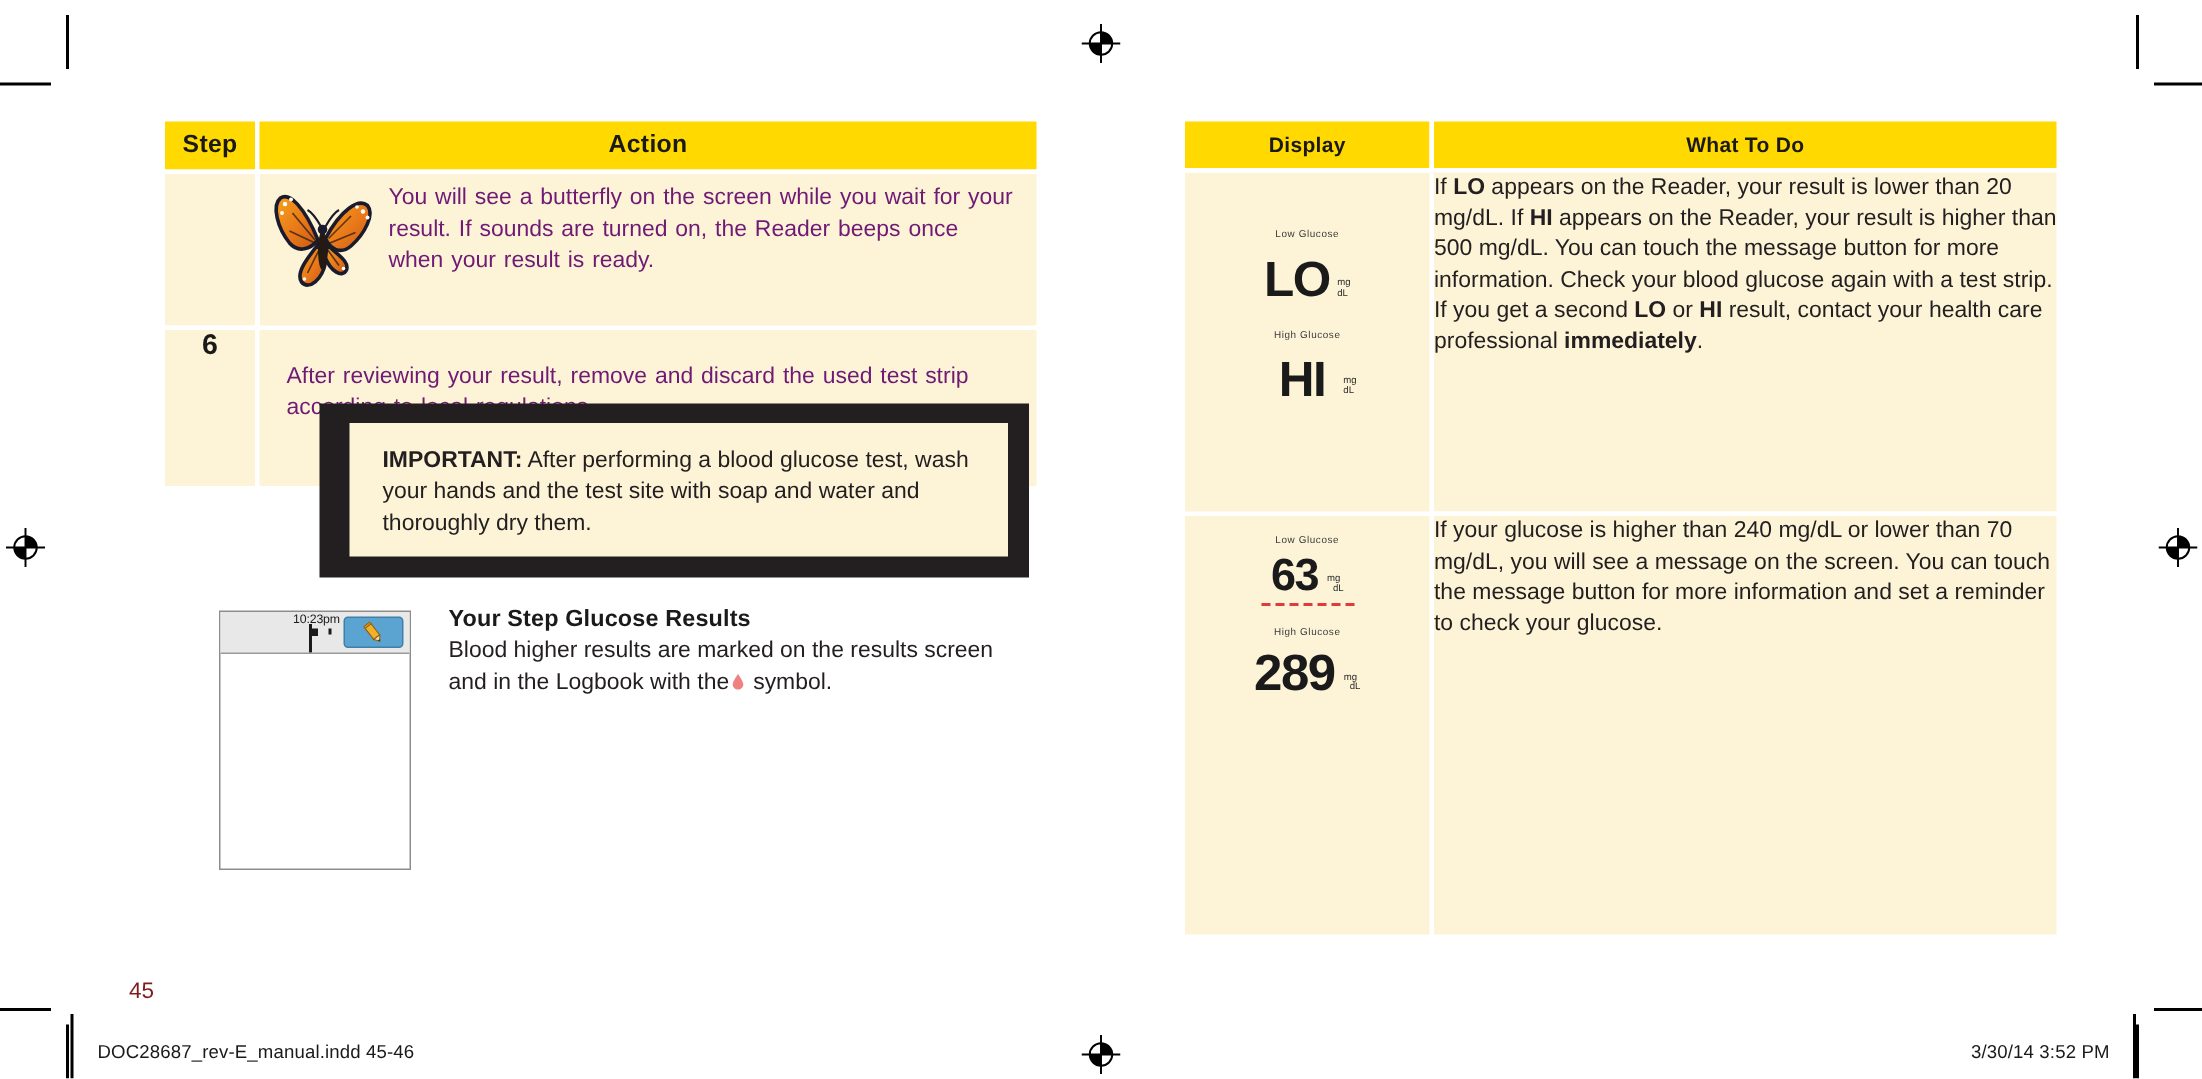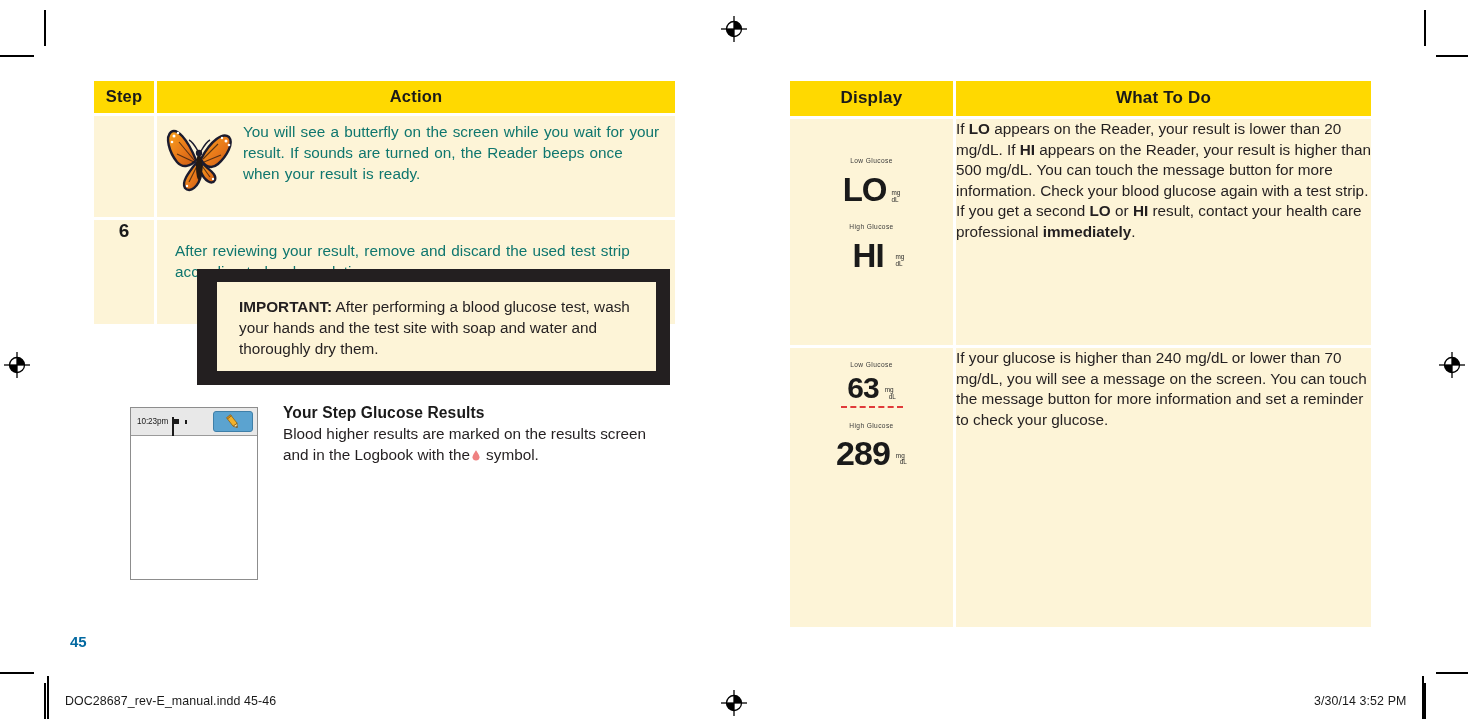--- a/index.html
+++ b/index.html
@@ -8,21 +8,21 @@
     font-family:"Liberation Sans", sans-serif;
     color:#231f20;overflow:hidden;position:relative;
   }
   
   .cropmark{position:absolute;background:#000;}
   .regmark{position:absolute;width:26px;height:26px;}
   .regmark svg{display:block;}
 
   
   .page{position:absolute;top:0;height:719px;}
-  .page-left{left:0;width:734px;}
+  .page-left{left:16px;width:734px;}
   .page-right{left:734px;width:734px;}
 
   
   .tbl{position:absolute;border-collapse:collapse;table-layout:fixed;}
   .tbl td,.tbl th{vertical-align:top;padding:0;}
   .hdr{
     background:#FFD900;color:#1a1a1a;font-weight:bold;
     text-align:center;letter-spacing:.2px;
   }
   .cellbody{background:#FDF4D7;}
@@ -31,21 +31,21 @@
   
   #left-table{left:94px;top:81px;width:581px;}
   #left-table .hdr{font-size:16.5px;padding:6px 0 7px;}
   #left-table .step-col{width:60px;}
   #left-table .action-col{width:518px;}
   .row-butterfly td{height:101px;}
   .butterfly-cell{position:relative;padding:8px 0 0 0;}
   .butterfly-wrap{display:flex;align-items:flex-start;gap:8px;padding:6px 14px 6px 6px;}
   .bfly{flex:0 0 72px;height:76px;position:relative;}
   .body-text{
-    font-size:15.3px;line-height:1.36;color:#0f766e;
+    font-size:15.3px;line-height:1.36;color:#701a75;
     letter-spacing:0px;word-spacing:1px;
   }
   .step-num{
     text-align:center;font-weight:bold;font-size:19px;
     padding-top:24px;color:#1a1a1a;
   }
   .row-six .action-cell{padding:21px 16px 8px 18px;}
 
   
   #important-box{
@@ -59,20 +59,21 @@
 
   
   #reader{
     position:absolute;left:130px;top:407px;width:128px;height:173px;
     background:#ffffff;border:1px solid #8d8d8d;box-sizing:border-box;
   }
   #reader-topbar{
     height:28px;background:#e8e8e8;border-bottom:1px solid #9a9a9a;
     display:flex;align-items:center;padding:0 4px 0 6px;box-sizing:border-box;
     position:relative;
+    flex-direction:column;
   }
   #reader-time{font-size:8.2px;color:#1a1a1a;letter-spacing:-.1px;}
   #battery{width:15px;height:8px;margin-left:4px;position:relative;}
   #battery .shell{width:12px;height:8px;border:1.2px solid #1a1a1a;box-sizing:border-box;background:#fff;}
   #battery .fill{position:absolute;left:1.5px;top:1.5px;width:5px;height:5px;background:#1a1a1a;}
   #battery .tip{position:absolute;right:0px;top:2px;width:2px;height:4px;background:#1a1a1a;}
   #note-button{
     position:absolute;right:4px;top:3px;width:40px;height:21px;border-radius:3px;
     background:#5ba3d0;border:1px solid #3f7fa8;box-sizing:border-box;
     display:flex;align-items:center;justify-content:center;
@@ -91,40 +92,40 @@
   #left-prose{position:absolute;left:283px;top:404px;width:375px;}
   #left-prose h3{
     margin:0 0 1px;font-size:15.6px;font-weight:bold;color:#1a1a1a;letter-spacing:.1px;
   }
   #left-prose p{margin:0;font-size:15.3px;line-height:1.38;}
   #left-prose .spacer{height:14px;}
   .inline-drop{display:inline-block;vertical-align:-1px;margin:0 6px 0 2px;}
 
   
   #right-table{left:790px;top:81px;width:581px;}
-  #right-table .hdr{font-size:17px;padding:7px 0 8px;text-align:center;}
+  #right-table .hdr{font-size:14px;padding:7px 0 8px;text-align:center;}
   #right-table .display-col{width:163px;}
   #right-table .what-col{width:415px;}
   .disp-cell{position:relative;}
   .what-cell{padding:12px 16px 10px 18px;font-size:15.3px;line-height:1.345;}
   .what-cell b{font-weight:bold;}
 
   
   .mini{ text-align:center; }
   .mini .lbl{font-size:6.6px;color:#3a3a3a;letter-spacing:.4px;}
   .mini .valrow{display:inline-flex;align-items:flex-start;justify-content:center;}
   .mini .bigval{font-weight:bold;color:#1a1a1a;line-height:.95;letter-spacing:-1px;}
   .mini .units{margin-left:3px;text-align:left;line-height:1.05;}
   .mini .units span{display:block;font-size:6.4px;color:#2a2a2a;}
   .dashline{
     width:62px;height:0;border-top:2px dashed #e03a3a;margin:3px auto 0;
   }
 
   
-  .pagenum{position:absolute;font-size:15px;font-weight:bold;color:#0369a1;}
+  .pagenum{position:absolute;font-size:15px;font-weight:normal;color:#7f1d1d;margin-top:19px;}
   #pagenum-left{left:70px;top:633px;}
   #footer-file{position:absolute;left:65px;top:694px;font-size:12.4px;color:#1a1a1a;letter-spacing:.1px;}
   #footer-date{position:absolute;left:1314px;top:694px;font-size:12.4px;color:#1a1a1a;letter-spacing:.1px;}
   .footer-rule{position:absolute;background:#000;}
 </style>
 </head>
 <body>
 
 <div class="cropmark" style="left:44px;top:10px;width:2px;height:36px;"></div>
 <div class="cropmark" style="left:0px;top:55px;width:34px;height:2px;"></div>

